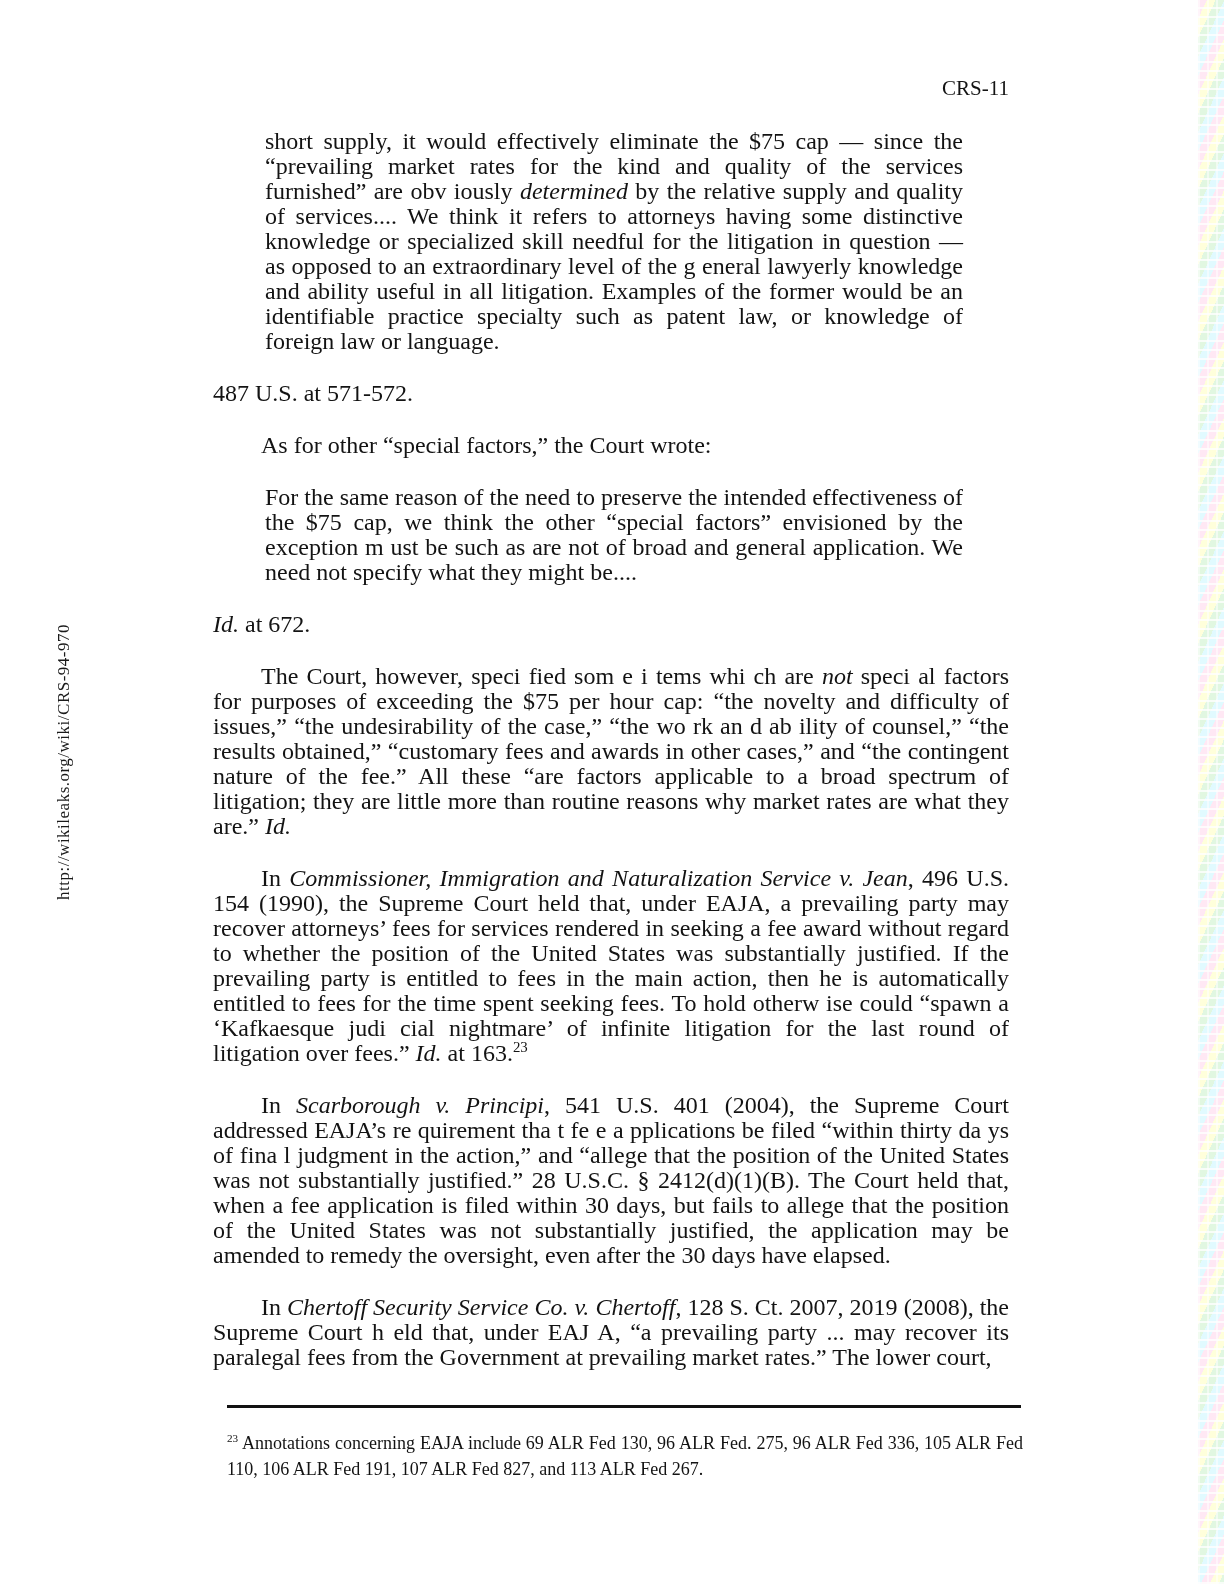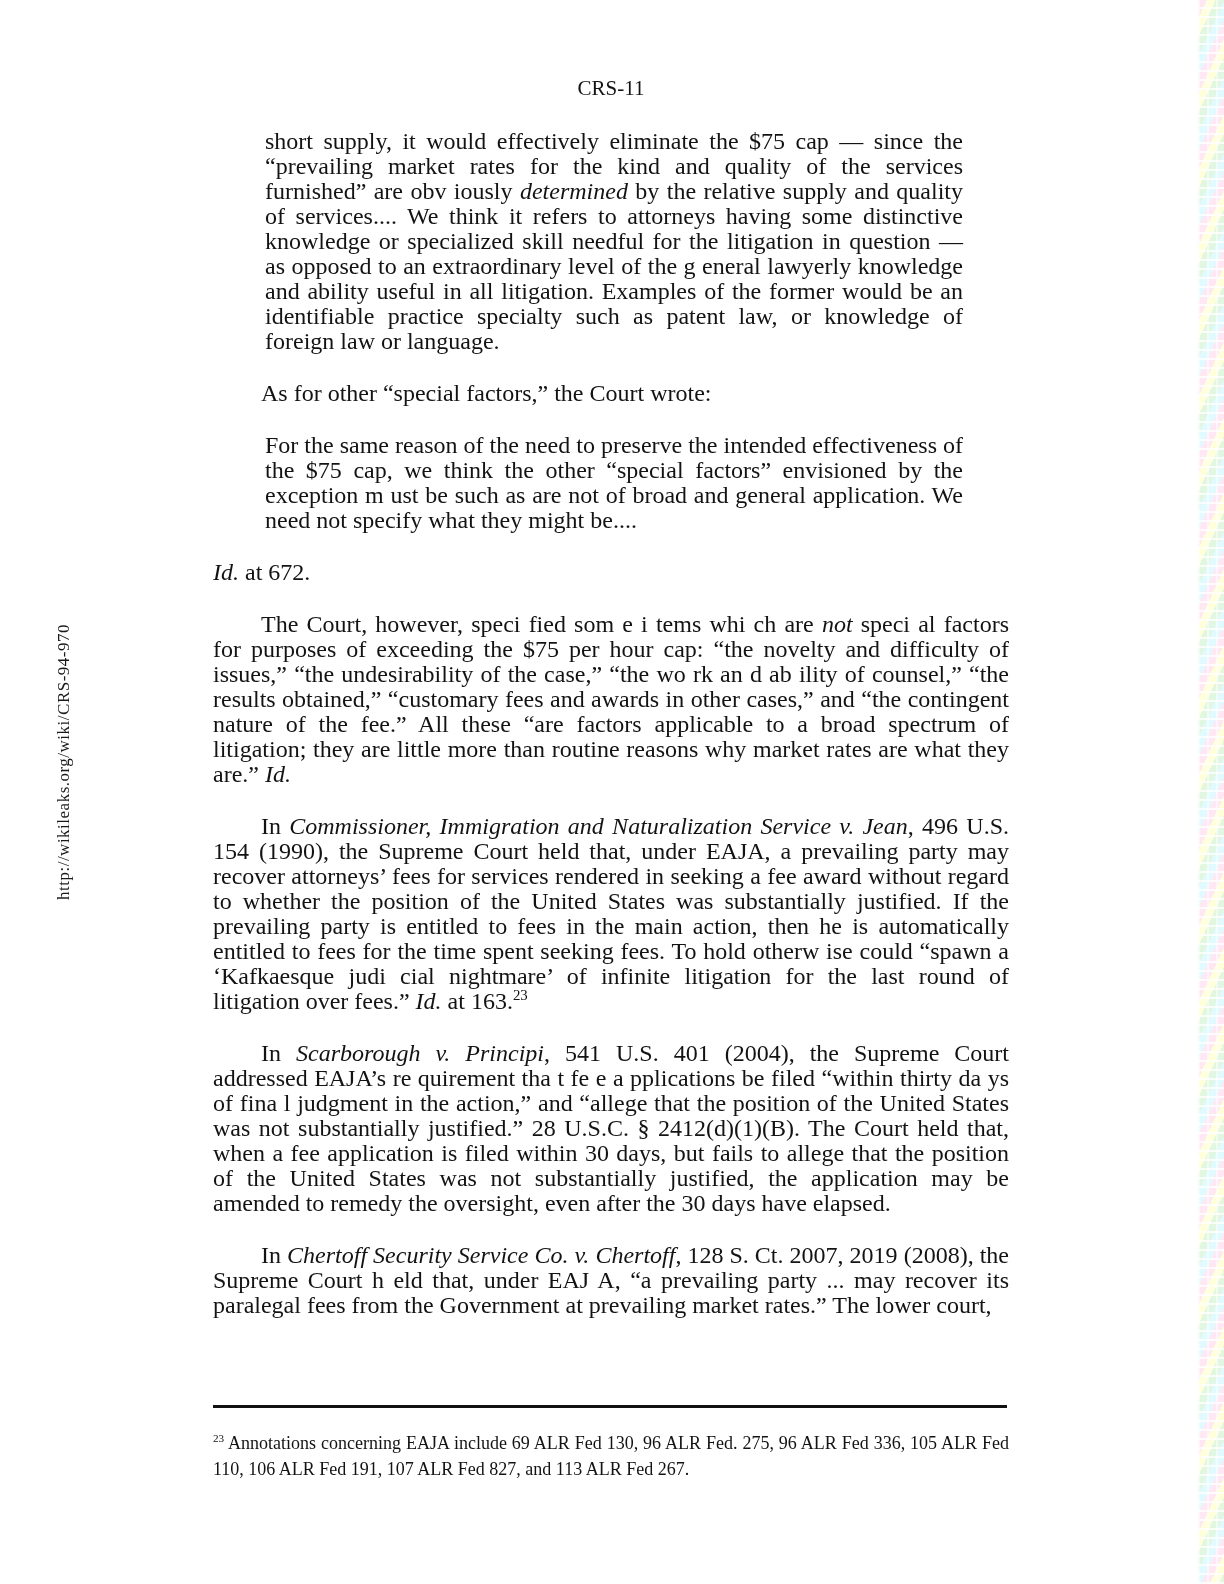--- a/index.html
+++ b/index.html
@@ -51,21 +51,21 @@
   }
 
   .content {
     position: absolute;
     left: 213px;
     top: 76px;
     width: 796px;
   }
 
   .page-header {
-    text-align: center;
+    text-align: right;
     font-size: 21px;
     margin: 0 0 28px 0;
   }
 
   .para {
     font-size: 24px;
     line-height: 25px;
     margin: 0 0 27px 0;
     text-align: justify;
   }
@@ -80,21 +80,21 @@
   .para i { font-style: italic; }
   .para sup, .footnote sup {
     font-size: 0.62em;
     vertical-align: super;
     line-height: 0;
     font-family: Liberation Serif, serif;
   }
 
   .footnote-area {
     position: absolute;
-    left: 213px;
+    left: 227px;
     top: 1405px;
     width: 796px;
   }
   .footnote-rule {
     width: 794px;
     height: 3px;
     background: #111111;
     margin: 0 0 22px 0;
   }
   .footnote {
@@ -108,20 +108,21 @@
 <body>
 
 <div class="edge-pattern"></div>
 
 <div class="sidebar-url">http://wikileaks.org/wiki/CRS-94-970</div>
 
 <div class="content">
   <div class="page-header">CRS-11</div>
   <div id="paragraphs">
       <p class="para blockquote"><span>short supply, it would effectively eliminate the $75 cap — since the “prevailing market rates for the kind and quality of the services furnished” are obv iously </span><i>determined</i><span> by the relative supply and quality of services.... We think it refers to attorneys having some distinctive knowledge or specialized skill needful for the litigation in question — as opposed to an extraordinary level of the g eneral lawyerly knowledge and ability useful in all litigation. Examples of the former would be an identifiable practice specialty such as patent law, or knowledge of foreign law or language.</span></p>
+      <p class="para cite"><span>487 U.S. at 571-572.</span></p>
       <p class="para indent"><span>As for other “special factors,” the Court wrote:</span></p>
       <p class="para blockquote"><span>For the same reason of the need to preserve the intended effectiveness of the $75 cap, we think the other “special factors” envisioned by the exception m ust be such as are not of broad and general application. We need not specify what they might be....</span></p>
       <p class="para cite"><i>Id.</i><span> at 672.</span></p>
       <p class="para body"><span>The Court, however, speci fied som e i tems whi ch are </span><i>not</i><span> speci al factors for purposes of exceeding the $75 per hour cap: “the novelty and difficulty of issues,” “the undesirability of the case,” “the wo rk an d ab ility of counsel,” “the results obtained,” “customary fees and awards in other cases,” and “the contingent nature of the fee.” All these “are factors applicable to a broad spectrum of litigation; they are little more than routine reasons why market rates are what they are.” </span><i>Id.</i></p>
       <p class="para body"><span>In </span><i>Commissioner, Immigration and Naturalization Service v. Jean</i><span>, 496 U.S. 154 (1990), the Supreme Court held that, under EAJA, a prevailing party may recover attorneys’ fees for services rendered in seeking a fee award without regard to whether the position of the United States was substantially justified. If the prevailing party is entitled to fees in the main action, then he is automatically entitled to fees for the time spent seeking fees. To hold otherw ise could “spawn a ‘Kafkaesque judi cial nightmare’ of infinite litigation for the last round of litigation over fees.” </span><i>Id.</i><span> at 163.</span><sup>23</sup></p>
       <p class="para body"><span>In </span><i>Scarborough v. Principi</i><span>, 541 U.S. 401 (2004), the Supreme Court addressed EAJA’s re quirement tha t fe e a pplications be filed “within thirty da ys of fina l judgment in the action,” and “allege that the position of the United States was not substantially justified.” 28 U.S.C. § 2412(d)(1)(B). The Court held that, when a fee application is filed within 30 days, but fails to allege that the position of the United States was not substantially justified, the application may be amended to remedy the oversight, even after the 30 days have elapsed.</span></p>
       <p class="para body"><span>In </span><i>Chertoff Security Service Co. v. Chertoff</i><span>, 128 S. Ct. 2007, 2019 (2008), the Supreme Court h eld that, under EAJ A, “a prevailing party ... may recover its paralegal fees from the Government at prevailing market rates.” The lower court,</span></p>
     </div>
 </div>
 

